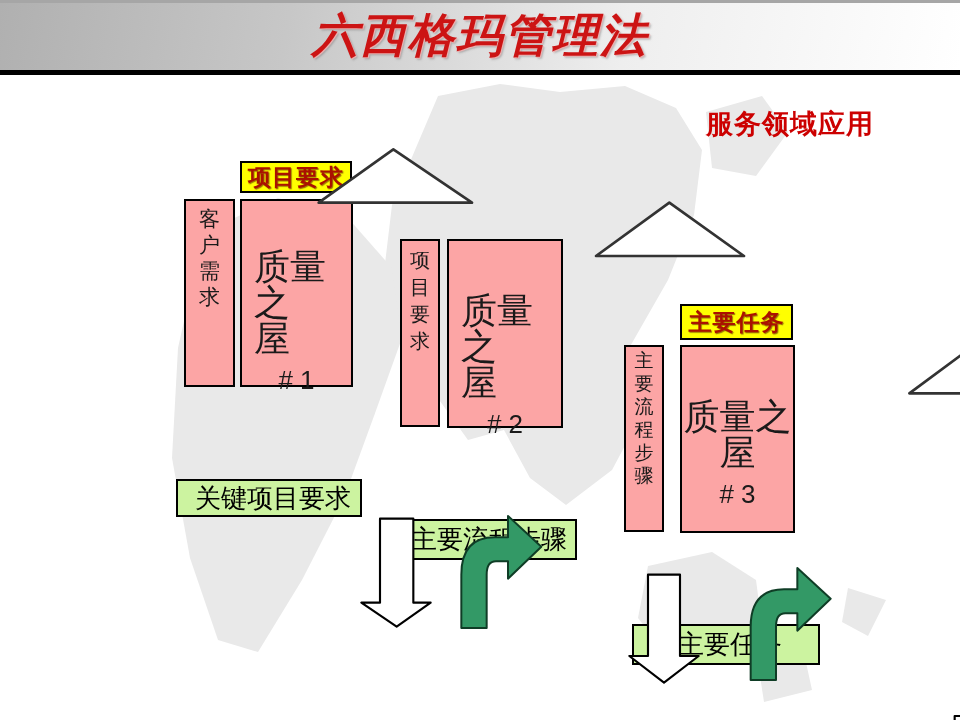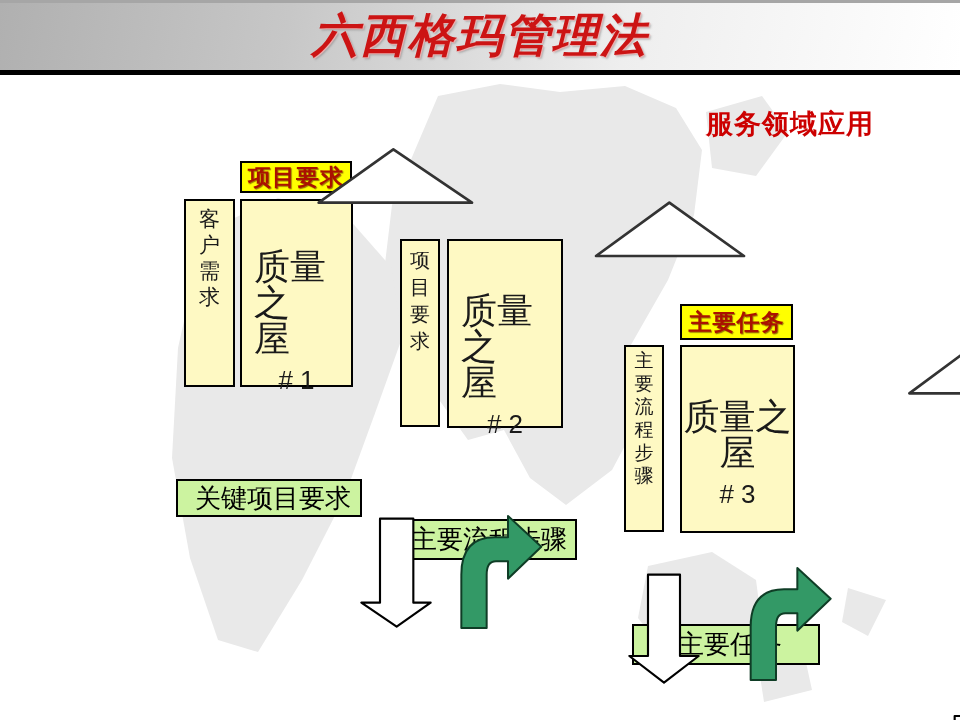--- a/index.html
+++ b/index.html
@@ -29,21 +29,21 @@
   
   .map-layer{position:absolute; left:0; top:75px; z-index:0;}
   
   .shape-layer{position:absolute; left:0; top:0; z-index:3; pointer-events:none;}
   
   .subtitle{
     position:absolute; left:690px; top:106px; width:190px; z-index:2;
     font-size:27px; font-weight:bold; color:#cc0000; letter-spacing:1px;margin-left:16px;
   }
   
-  .box{position:absolute; background:#fef9c3; border:2px solid #000; box-sizing:border-box; z-index:2;}
+  .box{position:absolute; background:#fca5a5; border:2px solid #000; box-sizing:border-box; z-index:2;}
   .roof-label{
     display:flex; align-items:center; justify-content:center;
     background:#ffff00;
     font-size:23px; font-weight:bold; color:#aa1100;
     text-shadow:1px 1px 1px rgba(70,0,0,.55);
     letter-spacing:1px;
   }
   .side-box .vtext{
     display:block; width:1em; margin:0 auto; text-align:center;
     word-break:break-all; color:#1a1a1a;

